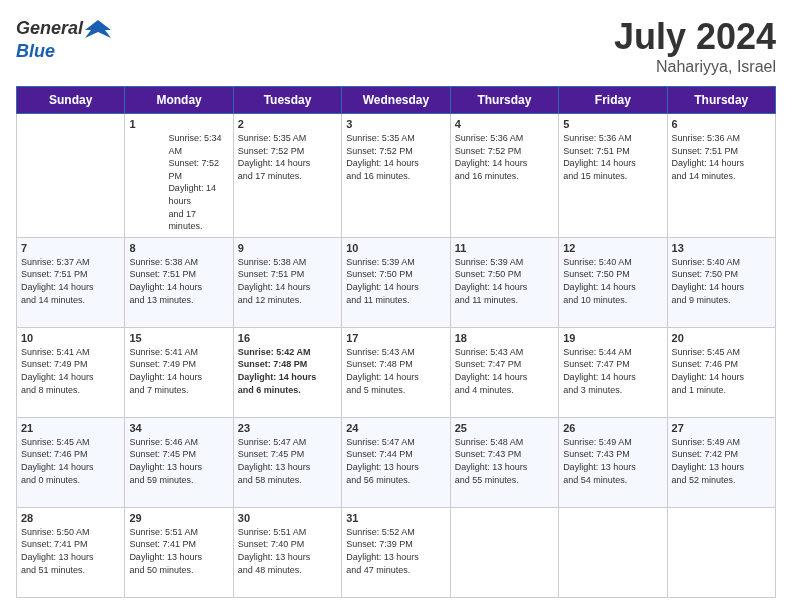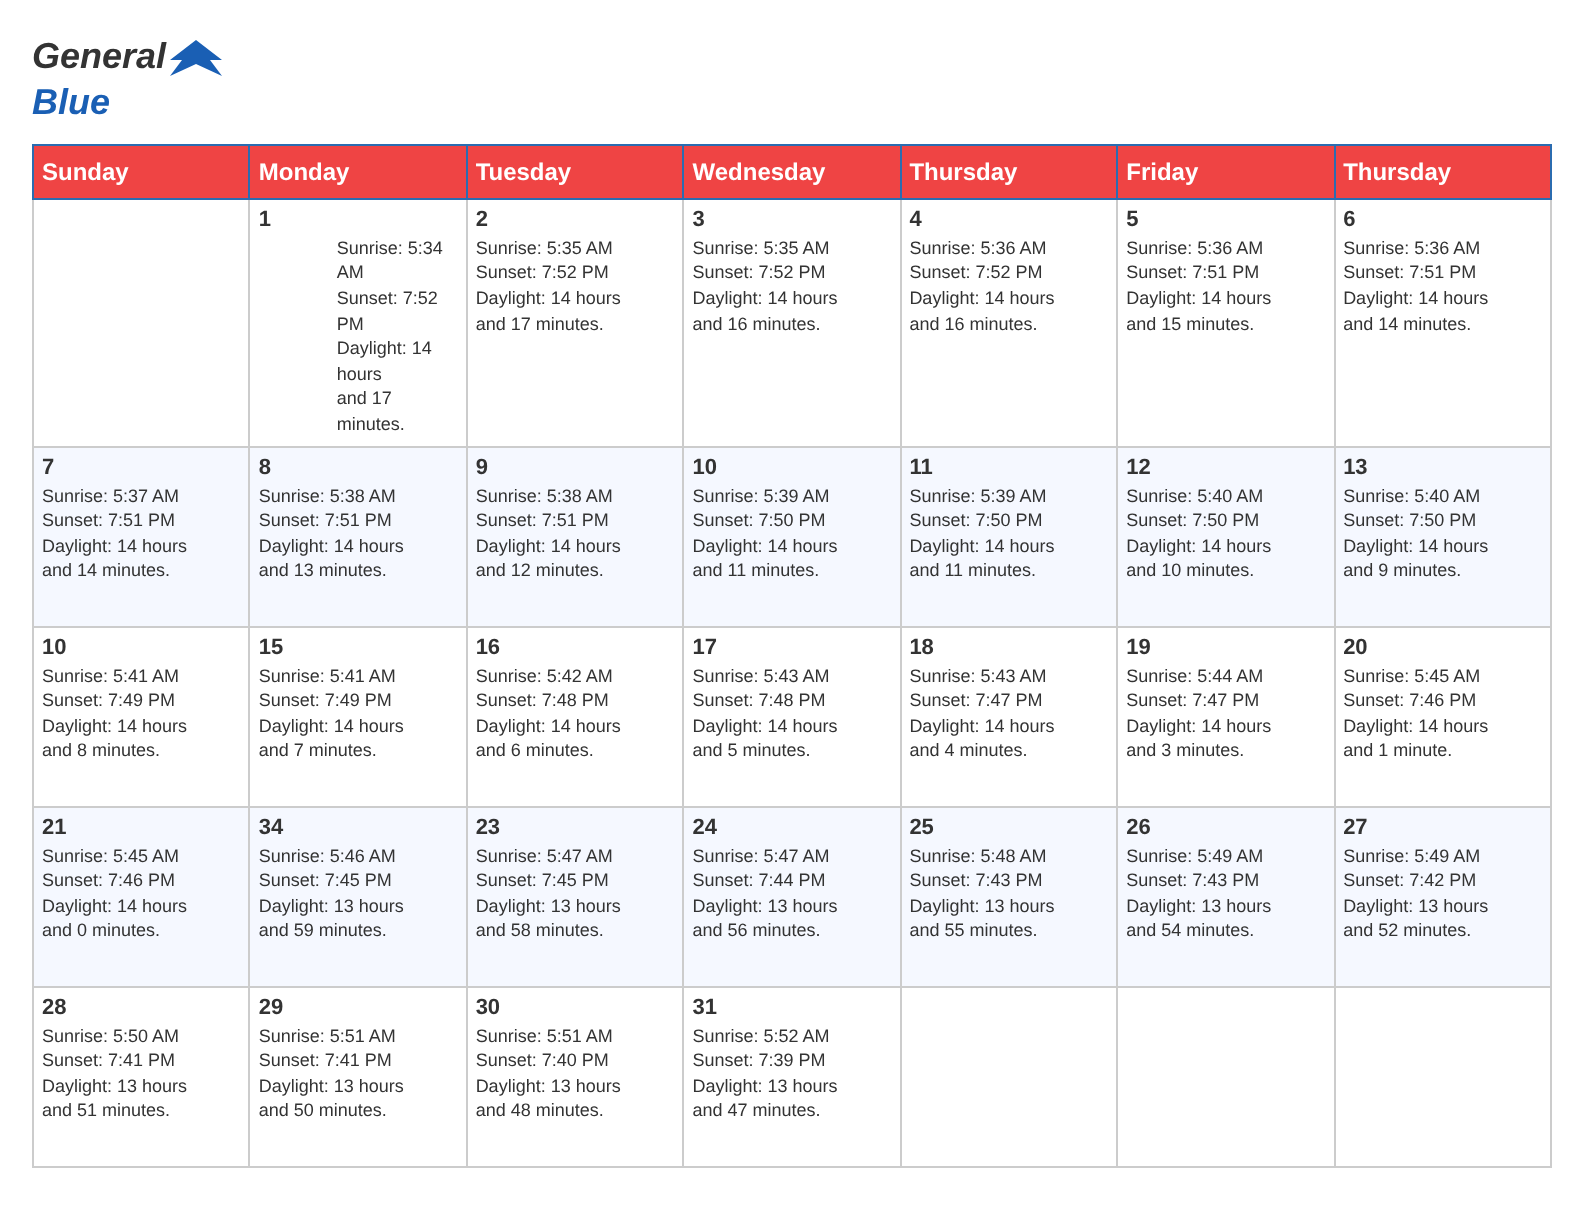--- a/index.html
+++ b/index.html
@@ -38,26 +38,26 @@
     .location-title {
       font-size: 16px;
       color: #555;
     }
     table {
       width: 100%;
       border-collapse: collapse;
       table-layout: fixed;
     }
     th {
-      background-color: #ef4444;
+      background-color: #4c1d95;
       color: #fff;
       font-size: 12px;
       font-weight: bold;
       padding: 6px 4px;
-      text-align: left;
+      text-align: center;
       border: 1px solid #2b6cb0;
     }
     td {
       border: 1px solid #ccc;
       vertical-align: top;
       padding: 4px;
       font-size: 9.5px;
       color: #333;
       height: 90px;
     }
@@ -93,20 +93,24 @@
         <span class="logo-text">
           <span class="logo-general">General</span>
         </span>
         <svg width="26" height="26" viewBox="0 0 26 26">
           <polygon points="13,4 26,14 20,14 26,22 13,16 0,22 6,14 0,14" fill="#1a5fb4"></polygon>
         </svg>
       </div>
       <div class="logo-text logo-blue">Blue</div>
     </div>
   </div>
+  <div class="title-block">
+    <div class="month-title">July 2024</div>
+    <div class="location-title">Nahariyya, Israel</div>
+  </div>
 </div>
 
 <table>
   <thead>
     <tr>
     <th>Sunday</th>
         <th>Monday</th>
         <th>Tuesday</th>
         <th>Wednesday</th>
         <th>Thursday</th>
@@ -221,21 +225,21 @@
         </td>
         <td>
           <span class="day-number">15</span>
           <div class="cell-info" style="white-space: pre-line;">Sunrise: 5:41 AM
 Sunset: 7:49 PM
 Daylight: 14 hours
 and 7 minutes.</div>
         </td>
         <td>
           <span class="day-number">16</span>
-          <div class="cell-info" style="white-space: pre-line;">Sunrise: 5:42 AM
+          <div class="cell-info" style="white-space: pre-line; font-weight: bold;">Sunrise: 5:42 AM
 Sunset: 7:48 PM
 Daylight: 14 hours
 and 6 minutes.</div>
         </td>
         <td>
           <span class="day-number">17</span>
           <div class="cell-info" style="white-space: pre-line;">Sunrise: 5:43 AM
 Sunset: 7:48 PM
 Daylight: 14 hours
 and 5 minutes.</div>

